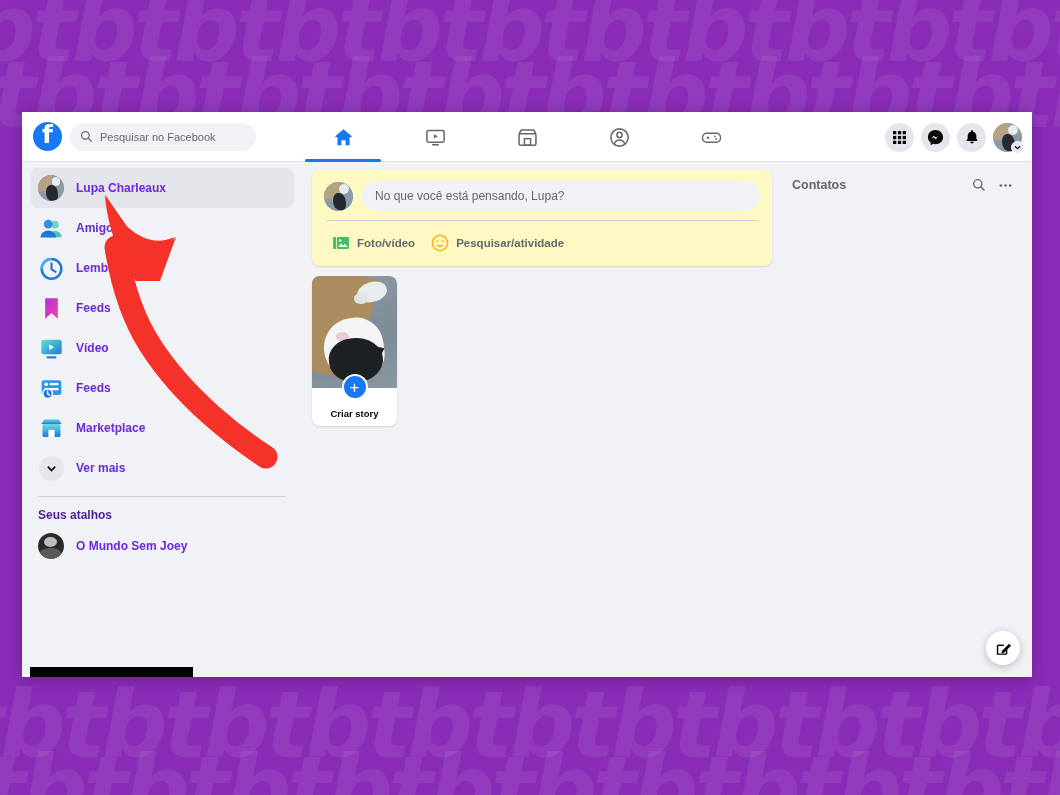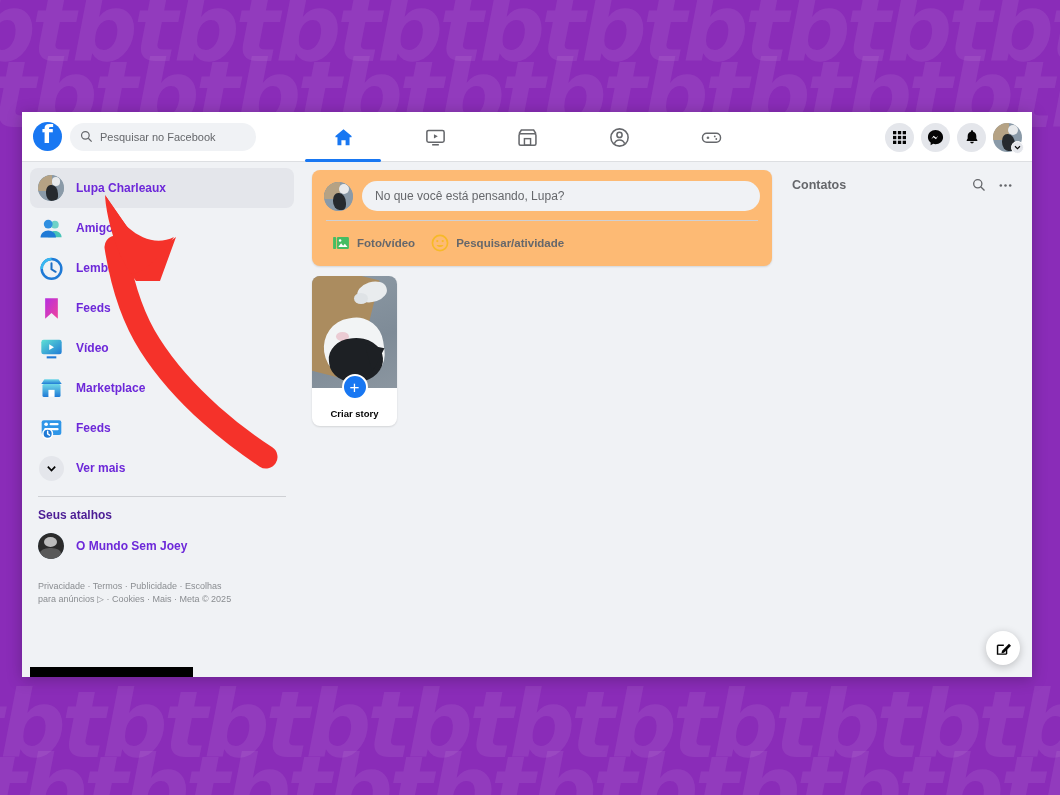--- a/index.html
+++ b/index.html
@@ -235,21 +235,21 @@
   
   #feed {
     flex: 1;
     padding: 8px 0 0 0;
     display: flex;
     flex-direction: column;
     align-items: center;
   }
   #composer {
     width: 460px;
-    background: #fdba74;
+    background: #fef9c3;
     border-radius: 8px;
     box-shadow: 0 1px 2px rgba(0,0,0,0.12);
     padding: 11px 12px 8px 12px;
   }
   #composer-top {
     display: flex;
     align-items: center;
     gap: 9px;
   }
   #composer-avatar { width: 29px; height: 29px; border-radius: 50%; overflow:hidden; position:relative; background:#8a9aa8; flex:none; }
@@ -607,50 +607,50 @@
             <path d="M10.6 8.6v6l5-3z" fill="#fff"></path>
             <line x1="8" y1="22.2" x2="18" y2="22.2" stroke="#1f7ad6" stroke-width="2.2"></line>
           </svg>
         </span>
         <span class="side-label">Vídeo</span>
       </div>
 
       <div class="side-item">
         <span class="side-ico">
           <svg width="25" height="25" viewBox="0 0 26 26">
+            <rect x="2.8" y="4.4" width="20.4" height="15.4" rx="2.2" fill="#2f96e8"></rect>
+            <circle cx="7.4" cy="8.6" r="1.9" fill="#fff"></circle>
+            <rect x="11" y="7.4" width="9.4" height="2.3" rx="1.1" fill="#fff"></rect>
+            <rect x="5.4" y="12.6" width="15" height="2.3" rx="1.1" fill="#fff"></rect>
+            <circle cx="9" cy="18.4" r="5" fill="#1f7ad6" stroke="#fff" stroke-width="1.6"></circle>
+            <path d="M9 15.8v2.8l2 1.3" fill="none" stroke="#fff" stroke-width="1.5" stroke-linecap="round"></path>
+          </svg>
+        </span>
+        <span class="side-label">Feeds</span>
+      </div>
+
+      <div class="side-item">
+        <span class="side-ico">
+          <svg width="25" height="25" viewBox="0 0 26 26">
             <defs>
                 <linearGradient id="gmk" x1="0" y1="0" x2="0" y2="1">
               <stop offset="0" stop-color="#6fd8e8"></stop>
                   <stop offset="1" stop-color="#1f7ad6"></stop>
             </linearGradient>
               </defs>
             <path d="M2.4 8.4 5.6 3.4h14.8l3.2 5z" fill="url(#gmk)"></path>
             <rect x="3.6" y="8.4" width="18.8" height="13.4" rx="1.6" fill="url(#gmk)"></rect>
             <rect x="9.8" y="14.4" width="6.4" height="7.4" fill="#fff"></rect>
           </svg>
         </span>
         <span class="side-label">Marketplace</span>
       </div>
 
       <div class="side-item">
         <span class="side-ico">
-          <svg width="25" height="25" viewBox="0 0 26 26">
-            <rect x="2.8" y="4.4" width="20.4" height="15.4" rx="2.2" fill="#2f96e8"></rect>
-            <circle cx="7.4" cy="8.6" r="1.9" fill="#fff"></circle>
-            <rect x="11" y="7.4" width="9.4" height="2.3" rx="1.1" fill="#fff"></rect>
-            <rect x="5.4" y="12.6" width="15" height="2.3" rx="1.1" fill="#fff"></rect>
-            <circle cx="9" cy="18.4" r="5" fill="#1f7ad6" stroke="#fff" stroke-width="1.6"></circle>
-            <path d="M9 15.8v2.8l2 1.3" fill="none" stroke="#fff" stroke-width="1.5" stroke-linecap="round"></path>
-          </svg>
-        </span>
-        <span class="side-label">Feeds</span>
-      </div>
-
-      <div class="side-item">
-        <span class="side-ico">
           <span style="display:flex;width:25px;height:25px;border-radius:50%;background:#e4e6eb;align-items:center;justify-content:center;">
             <svg width="11" height="11" viewBox="0 0 12 12">
                 <path d="M2 4 6 8.2 10 4" fill="none" stroke="#050505" stroke-width="1.9"></path>
               </svg>
           </span>
         </span>
         <span class="side-label">Ver mais</span>
       </div>
 
       <div id="divider"></div>
@@ -660,21 +660,20 @@
       <div class="side-item">
         <div class="side-ava">
           <div style="width:100%;height:100%;background:#2b2b2b;position:relative;border-radius:50%;overflow:hidden;">
             <i style="position:absolute;left:22%;top:14%;width:52%;height:40%;background:#d6d6d6;border-radius:50%;opacity:.85;"></i>
             <i style="position:absolute;left:8%;top:58%;width:82%;height:44%;background:#6e6e6e;border-radius:45% 45% 0 0;opacity:.7;"></i>
           </div>
         </div>
         <span class="side-label">O Mundo Sem Joey</span>
       </div>
 
-      <div id="footer-links">Privacidade · Termos · Publicidade · Escolhas para anúncios ▷ · Cookies · Mais · Meta © 2025</div>
       <div id="black-bar"></div>
     </div>
 
     <div id="feed">
 
       <div id="composer">
         <div id="composer-top">
           <div id="composer-avatar">
             <div class="av-img">
                 <i class="p1"></i>

